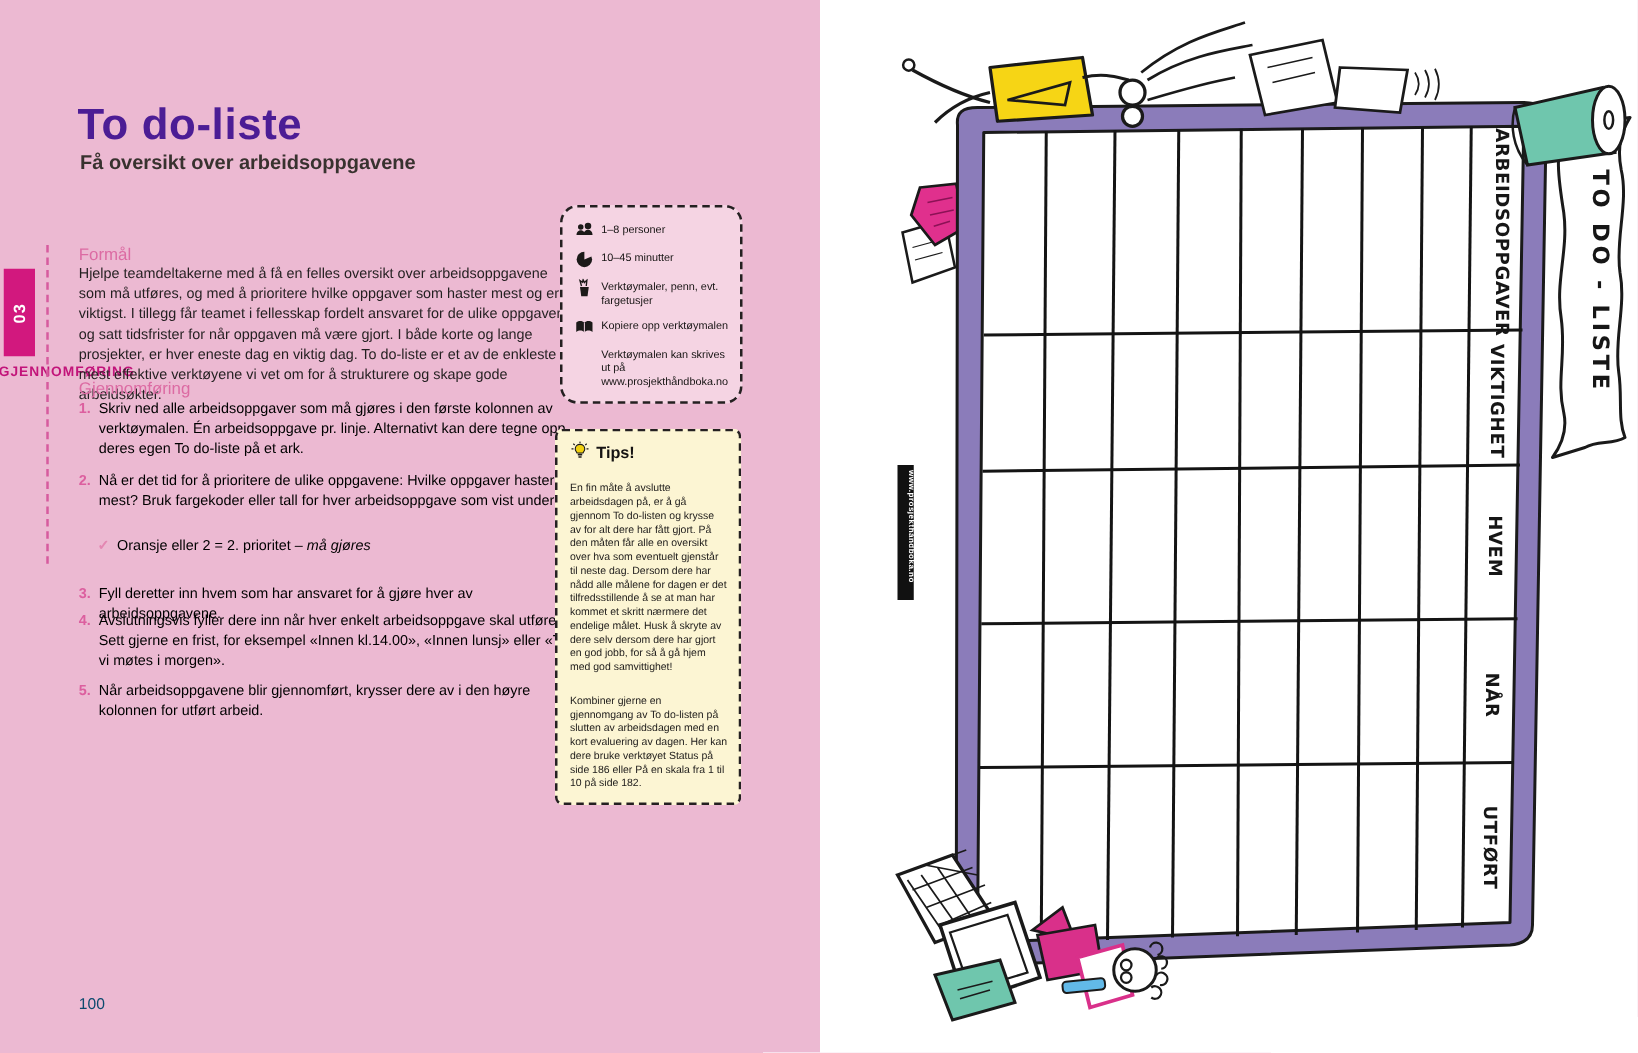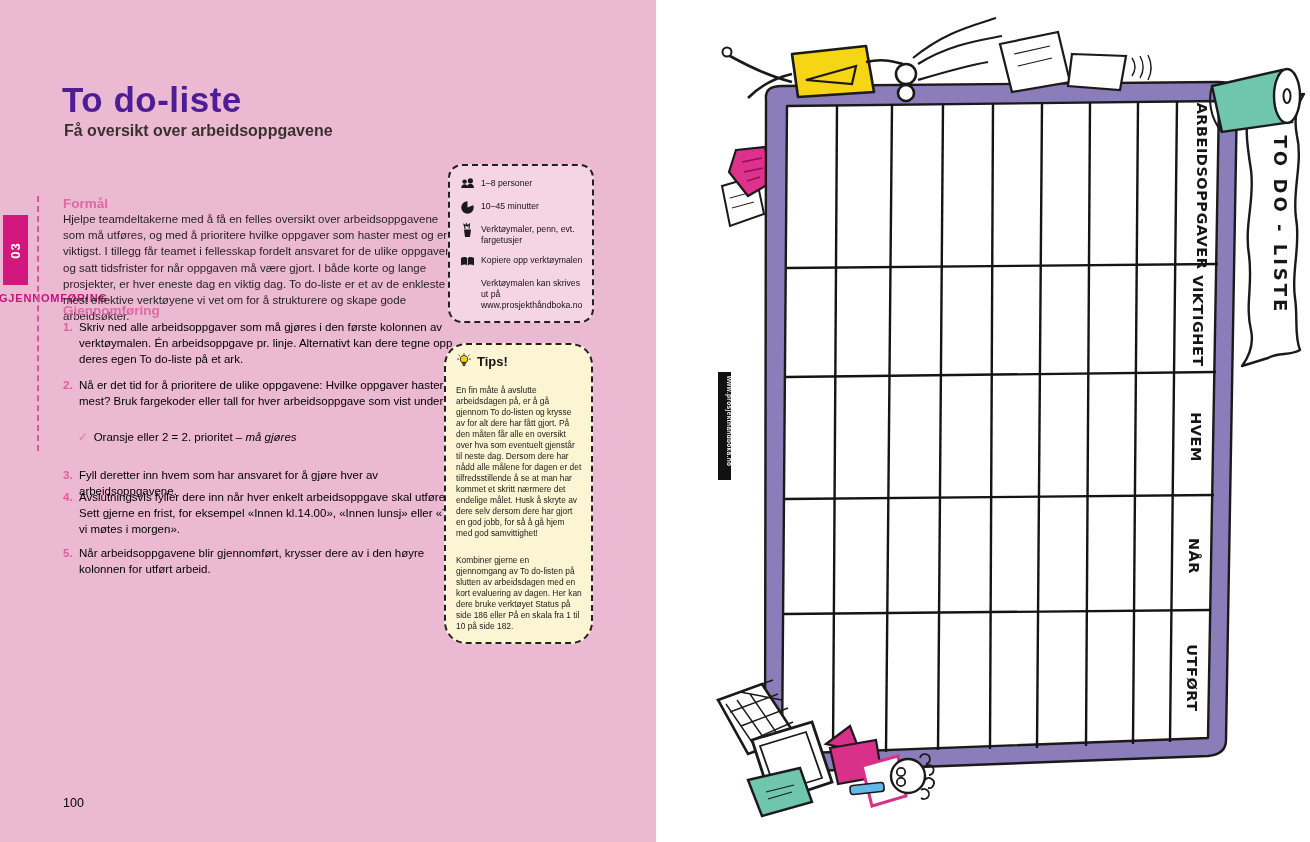--- a/index.html
+++ b/index.html
@@ -18,49 +18,49 @@
   #chapter-label span{transform:rotate(-90deg);white-space:nowrap;color:#c2147a;
          font-weight:bold;font-size:11px;letter-spacing:0.8px;}
   #side-dash{position:absolute;left:37px;top:196px;height:255px;width:0;
          border-left:2px dashed #d65b9e;}
 
   .content{position:absolute;color:#231f20;}
   #page-title{left:62px;top:80px;font-size:35px;font-weight:bold;color:#4c1d95;letter-spacing:0.5px;}
   #page-subtitle{left:64px;top:122px;font-size:16px;font-weight:bold;color:#38322f;}
   #intro{left:63px;top:155px;width:398px;font-size:11px;font-weight:bold;line-height:14.5px;color:#1d1b1a;}
 
-  .sec-head{font-size:13.5px;font-weight:bold;color:#dc6ba3;}
+  .sec-head{font-size:13.5px;font-weight:normal;color:#dc6ba3;}
   #formal-head{left:63px;top:196px;}
   #formal-body{left:63px;top:211px;width:400px;font-size:11.5px;line-height:16.2px;}
   #steps-head{left:63px;top:303px;}
 
   .step{position:absolute;left:63px;width:400px;font-size:11.5px;line-height:16px;}
   .step .num{position:absolute;left:0;top:0;color:#dc5f9f;font-weight:bold;}
   .step .stxt{display:block;margin-left:16px;}
   #step-1{top:319px;} #step-2{top:377px;} #step-3{top:467px;} #step-4{top:489px;} #step-5{top:545px;}
 
   .prio{position:absolute;left:78px;width:380px;font-size:11.5px;line-height:13.5px;}
   .prio .chk{color:#e387b2;font-weight:bold;margin-right:6px;}
   .prio .em{font-style:italic;}
   #prio-0{top:417px;} #prio-1{top:431px;} #prio-2{top:445px;}
 
-  #page-number{left:63px;top:796px;font-size:12.5px;color:#000000;}
+  #page-number{left:63px;top:796px;font-size:12.5px;color:#0c4a6e;}
 
   
   #info-box{position:absolute;left:448px;top:164px;width:146px;min-height:148px;
       background:#f5d4e3;border:2px dashed #242021;border-radius:14px;
       padding:12px 8px 10px 10px;box-sizing:border-box;}
   .info-row{display:flex;align-items:flex-start;margin-bottom:9px;}
   .info-row .ic{width:15px;height:15px;flex:0 0 15px;margin-right:6px;margin-top:-1px;}
   .info-row .itxt{font-size:8.7px;line-height:11px;color:#161413;}
   #info-footnote{margin-left:21px;font-size:8.7px;line-height:11px;color:#161413;margin-top:8px;}
 
   
   #tips-box{position:absolute;left:444px;top:343px;width:149px;
-      background:#fcf5d3;border:2px dashed #242021;border-radius:22px;
+      background:#fcf5d3;border:2px dashed #242021;border-radius:6px;
       padding:8px 9px 10px 10px;box-sizing:border-box;}
   #tips-head{display:flex;align-items:center;margin-bottom:4px;}
   #tips-head .ic{width:16px;height:16px;margin-right:5px;}
   #tips-title{font-size:13px;font-weight:bold;color:#151313;}
   .tips-p{font-size:8.4px;line-height:11px;color:#1c1a19;margin:16px 0 10px 0;}
   .tips-p:last-child{margin-bottom:0;}
 
   
   #right-page{position:absolute;left:656px;top:0;width:654px;height:842px;background:#ffffff;}
   #illustration{position:absolute;left:0;top:0;}

